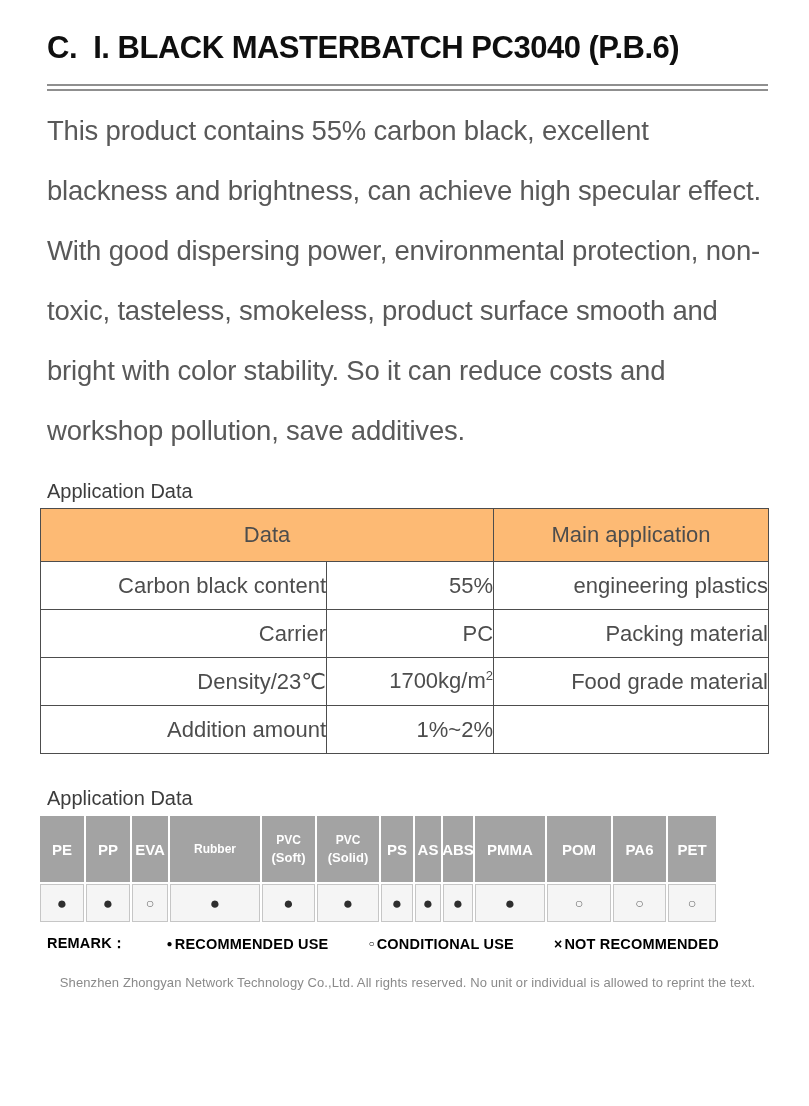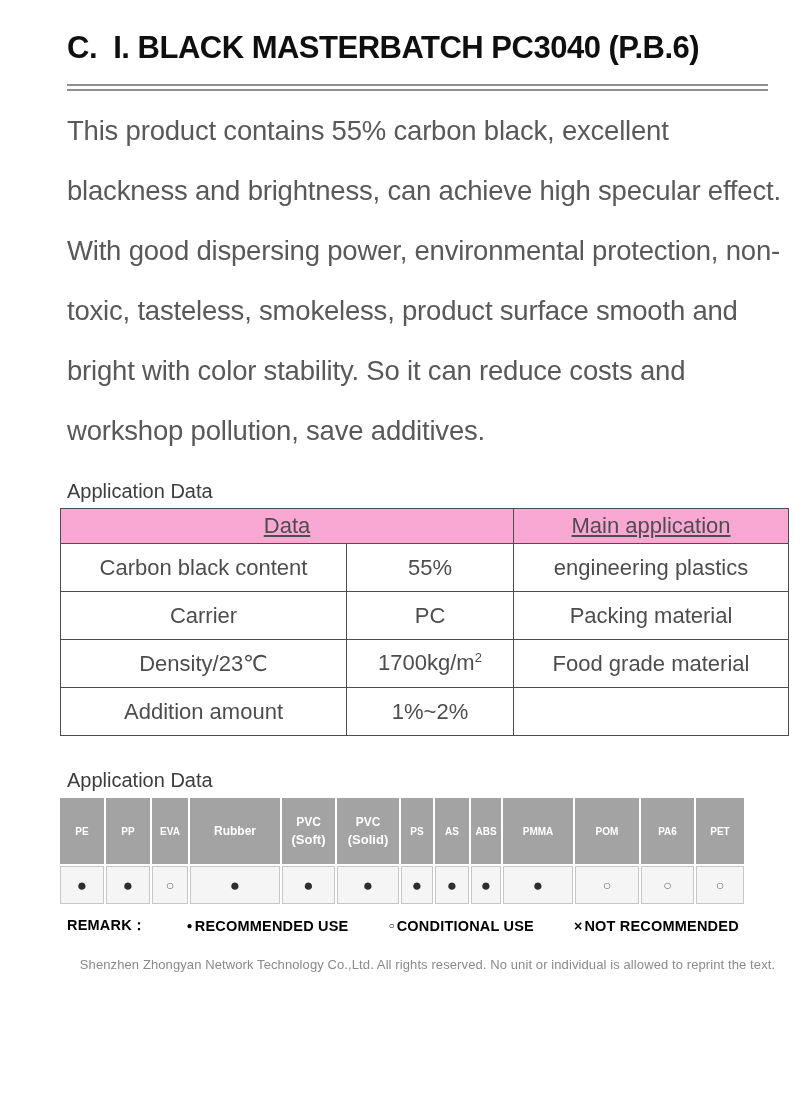--- a/index.html
+++ b/index.html
@@ -1,21 +1,21 @@
 <!DOCTYPE html>
 <html><head>
 <meta charset="utf-8">
 <style>
   * { margin: 0; padding: 0; box-sizing: border-box; }
   html, body { width: 809px; height: 1106px; background: #ffffff; overflow: hidden; }
   body {
     font-family: "Liberation Sans", "DejaVu Sans", sans-serif;
     color: #595959;
   }
-  .page { padding: 26px 41px 0 67px; width: 809px; }
+  .page { padding: 26px 41px 0 47px; width: 809px; }
 
   
   .doc-title {
     font-size: 31px;
     font-weight: bold;
     color: #0f0f0f;
     letter-spacing: -0.5px;
     white-space: pre-wrap;
     line-height: 44px;
   }
@@ -56,22 +56,22 @@
   table.spec th, table.spec td {
     border: 1.5px solid #4d4d4d;
     text-align: center;
     vertical-align: middle;
     font-weight: normal;
     font-size: 22px;
     color: #4d4d4d;
     overflow: hidden;
     white-space: nowrap;
   }
-  table.spec th { background: #f9a8d4; height: 35px; text-decoration: underline; }
-  table.spec td { background: #ffffff; height: 48px; }
+  table.spec th { background: #fdba74; height: 53px; }
+  table.spec td { background: #ffffff; height: 48px; text-align: right; }
   table.spec sup { font-size: 13px; vertical-align: super; }
   table.spec sup:empty { display: none; }
 
   
   .compat {
     margin-top: 5px;
     margin-left: -7px;
     width: 728px;
     display: flex;
     gap: 2px;
@@ -79,21 +79,21 @@
   .compat-col { display: flex; flex-direction: column; gap: 2px; flex: 0 0 auto; }
   .compat-head {
     height: 66px;
     background: #a3a3a3;
     color: #ffffff;
     display: flex;
     flex-direction: column;
     align-items: center;
     justify-content: center;
     font-weight: bold;
-    font-size: 10px;
+    font-size: 15px;
     line-height: 17px;
     text-align: center;
   }
   .compat-head.hdr-sm { font-size: 12px; }
   .compat-head.hdr-two { font-size: 12px; }
   .compat-head .sub { font-size: 13px; font-weight: bold; }
   .compat-head .sub:empty { display: none; }
   .compat-dot {
     height: 38px;
     background: #f5f5f5;
@@ -233,21 +233,21 @@
         </div>
     </div>
     <div class="compat-col" style="width:32px">
       <div class="compat-head">
           <span>PS</span>
         </div>
       <div class="compat-dot">
           <span class="mark recommended">●</span>
         </div>
     </div>
-    <div class="compat-col" style="width:34px">
+    <div class="compat-col" style="width:26px">
       <div class="compat-head">
           <span>AS</span>
         </div>
       <div class="compat-dot">
           <span class="mark recommended">●</span>
         </div>
     </div>
     <div class="compat-col" style="width:30px">
       <div class="compat-head">
           <span>ABS</span>

